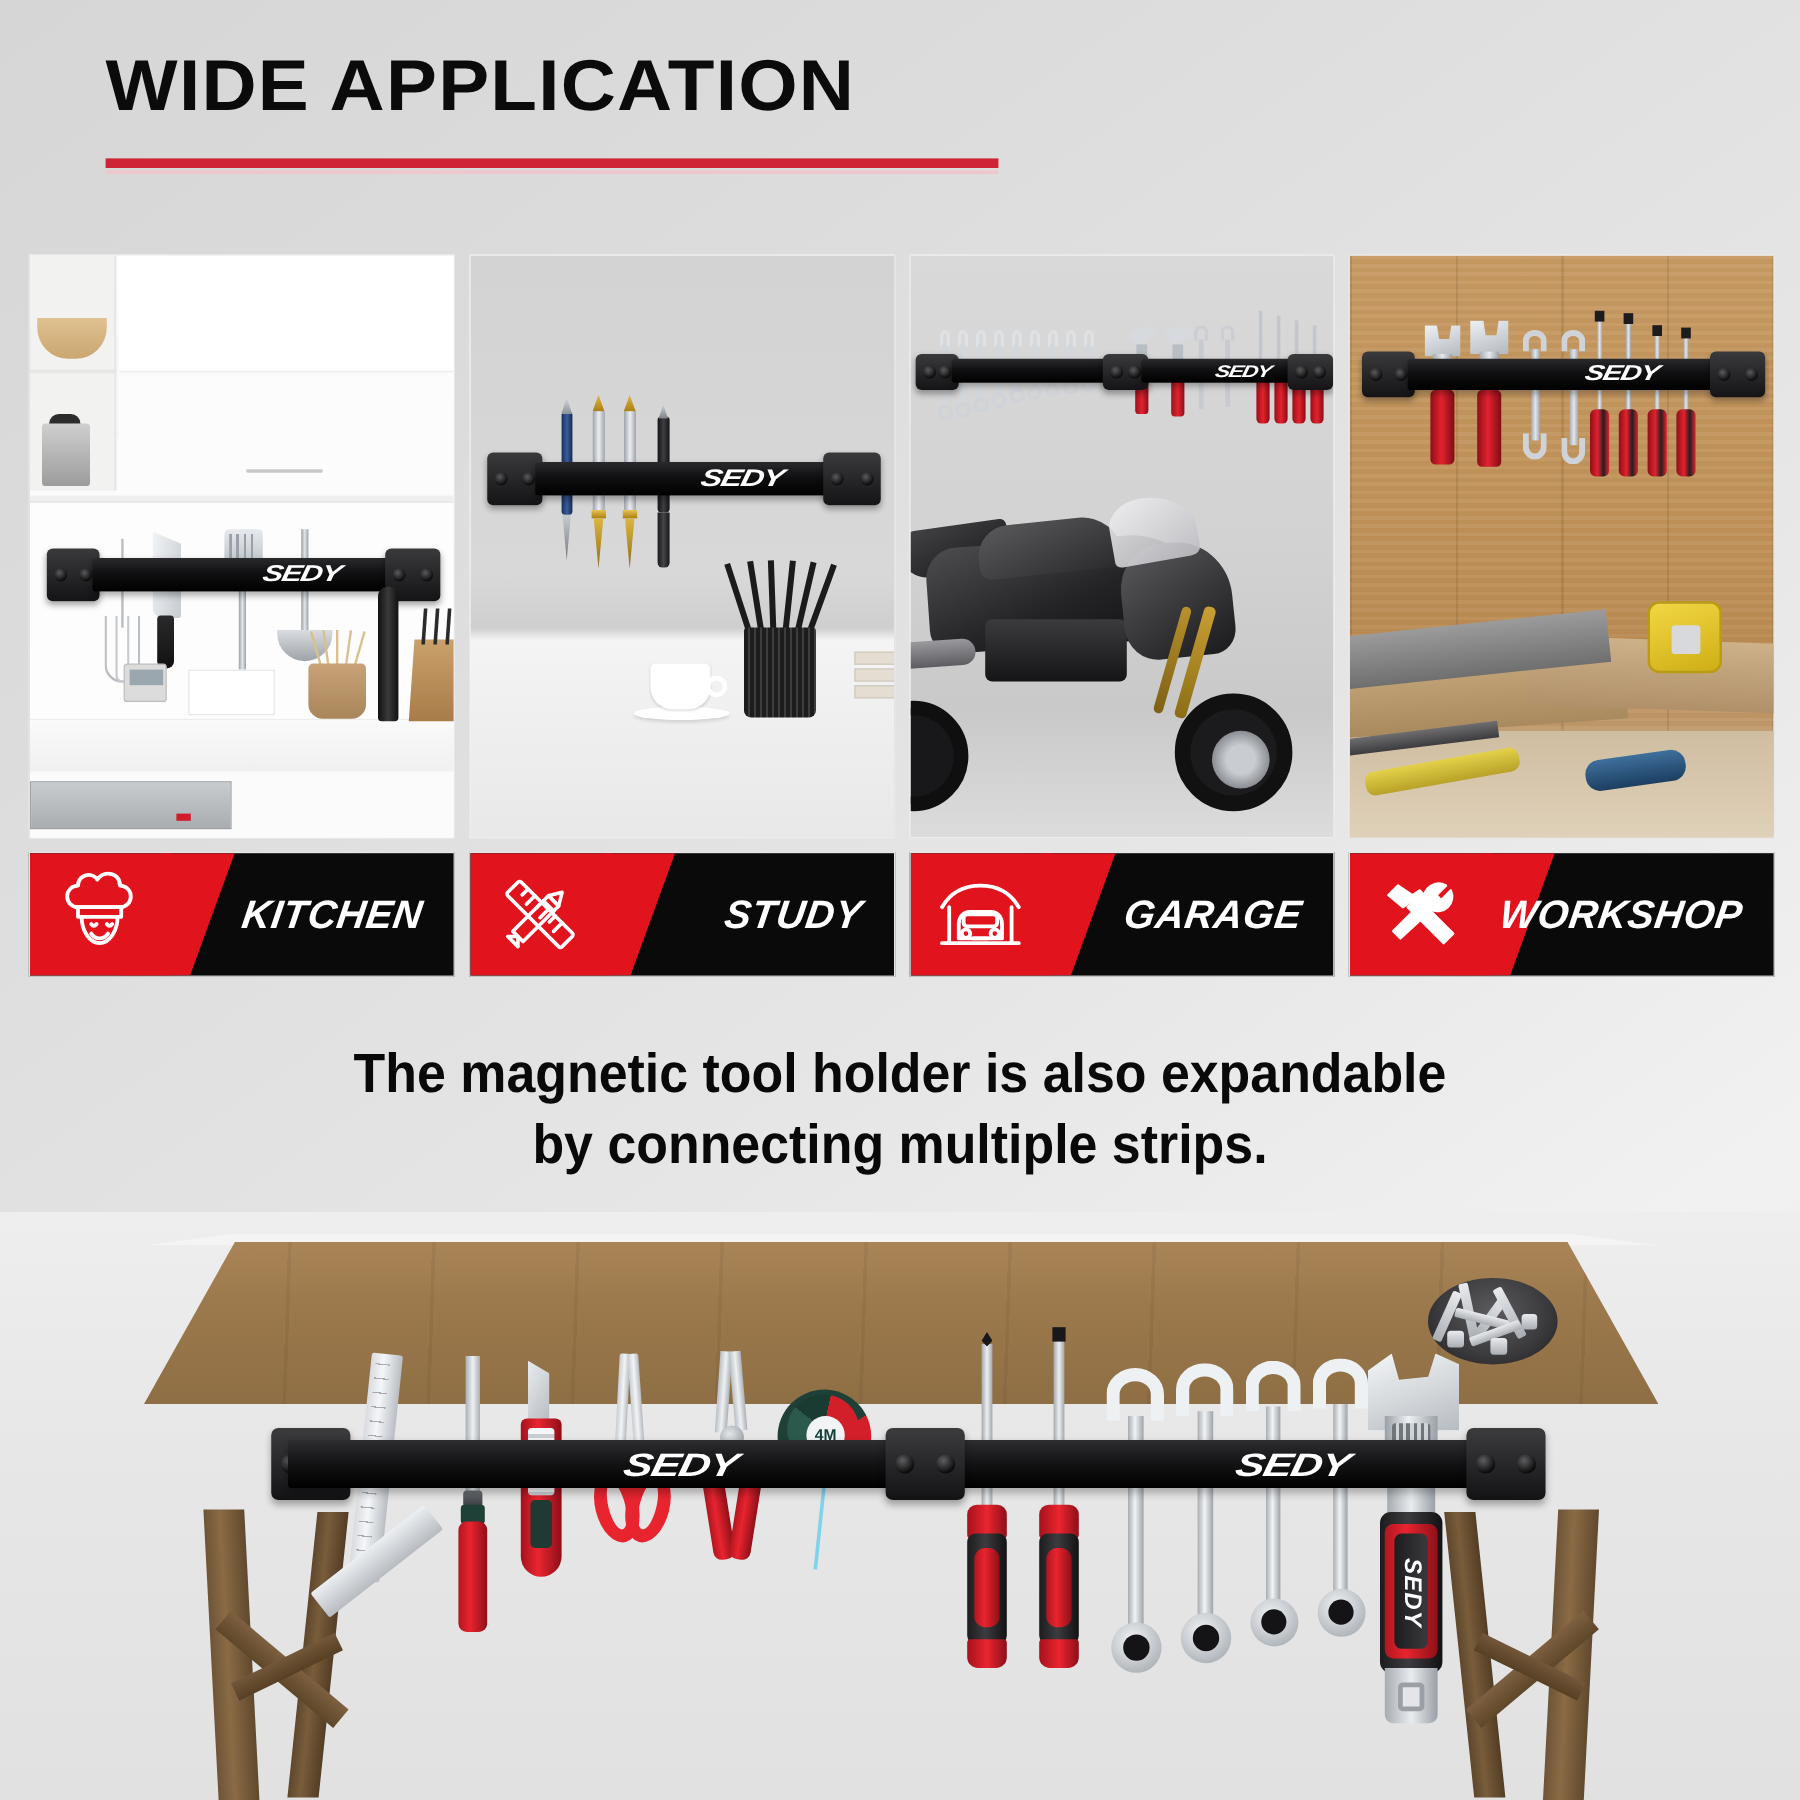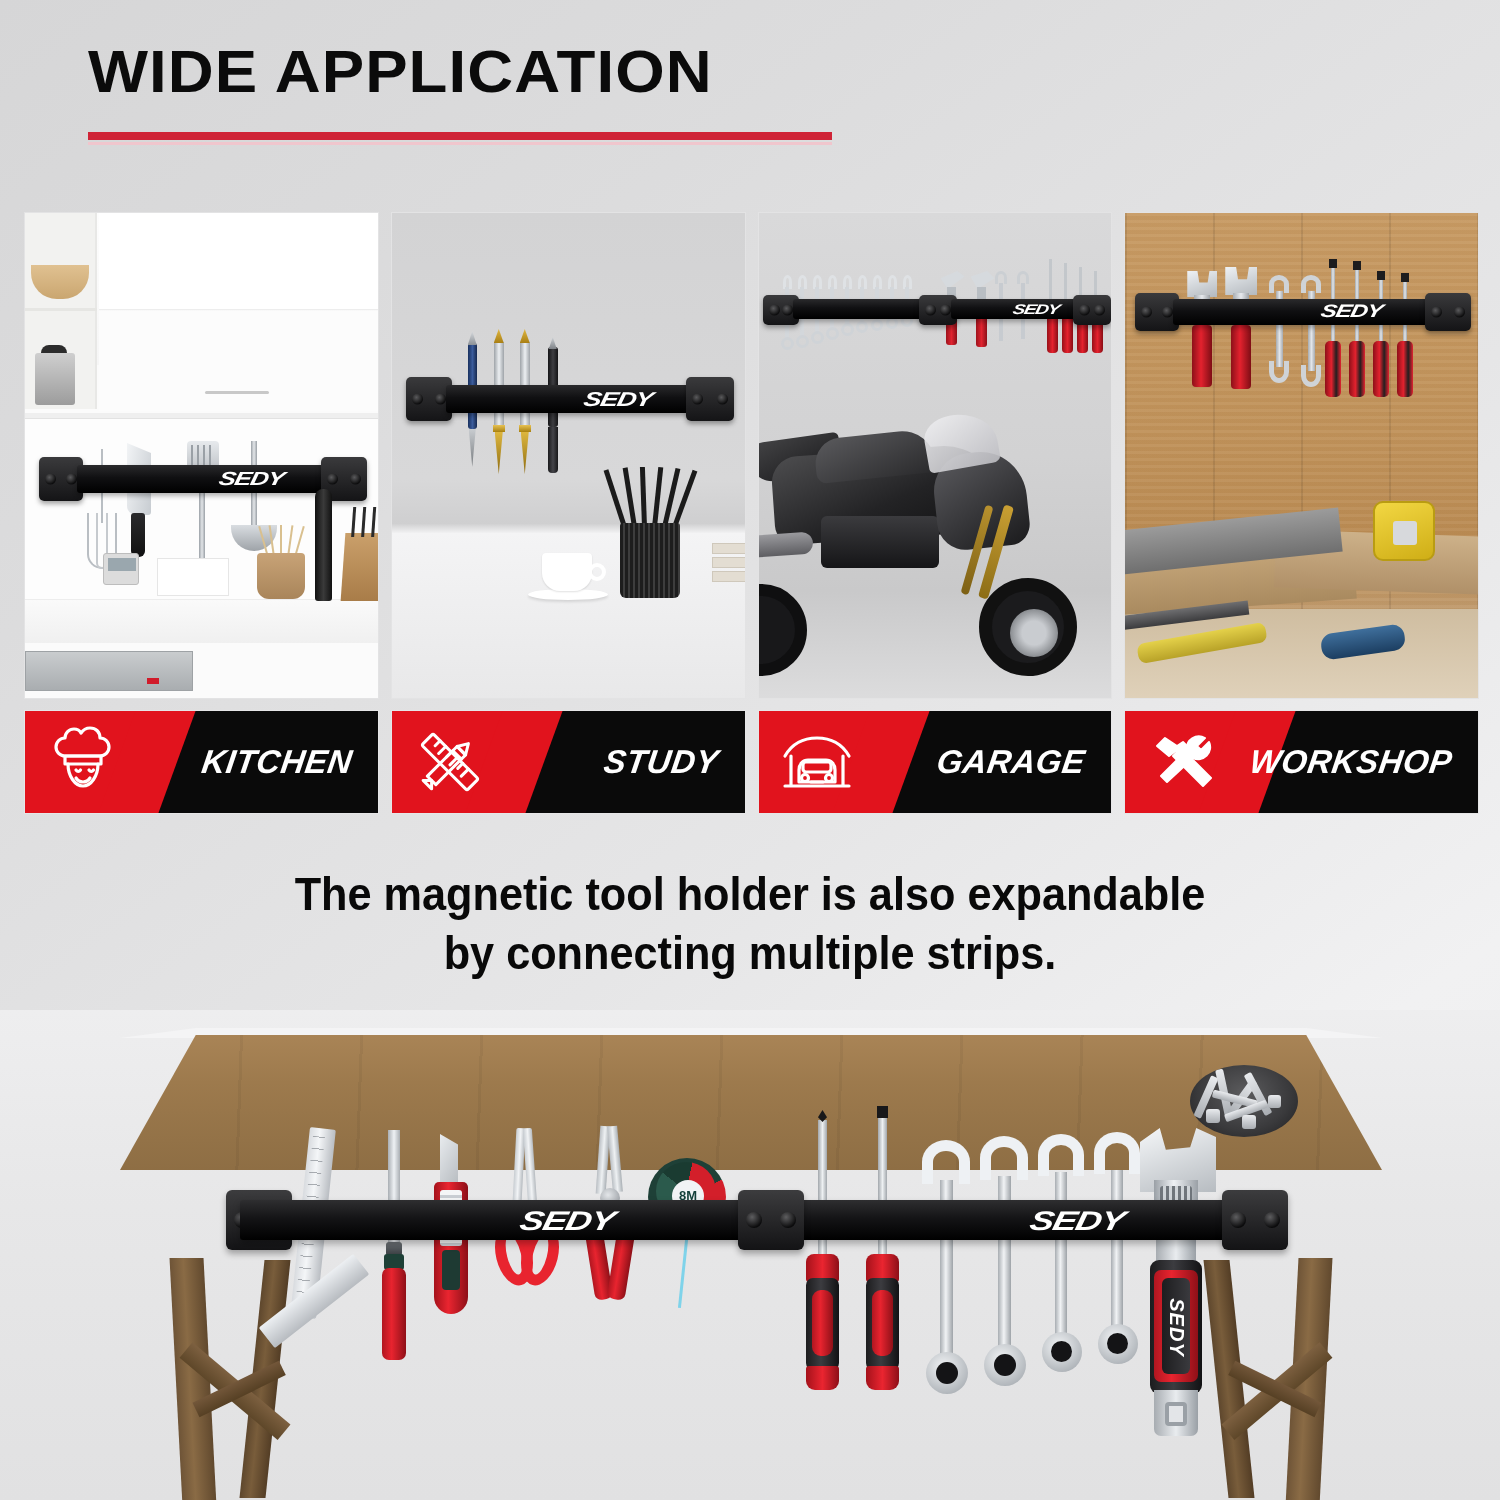--- a/index.html
+++ b/index.html
@@ -598,21 +598,21 @@
     <div style="position:absolute;left:22px;top:0;width:10px;height:66px;background:linear-gradient(90deg,#b9bec3,#eef1f3,#aab0b5);transform:rotate(-5deg);"></div>
     <div style="position:absolute;left:12px;top:62px;width:20px;height:20px;border-radius:50%;background:radial-gradient(circle at 40% 35%,#e3e6e9,#8b9096);"></div>
     <div class="grip-red" style="position:absolute;left:0px;top:78px;width:18px;height:96px;transform:rotate(-9deg);"></div>
     <div class="grip-red" style="position:absolute;left:26px;top:78px;width:18px;height:96px;transform:rotate(9deg);"></div>
   </div>
 
   <div class="hang" style="left:648px;top:148px;">
     <div style="width:78px;height:78px;border-radius:50%;background:linear-gradient(150deg,#1e4037 0 52%,#d31f2a 52%);"></div>
     <div style="position:absolute;left:8px;top:4px;width:60px;height:58px;border-radius:50%;background:conic-gradient(from 200deg,#2b5a4c 0 30%,#1a3b31 30% 48%,#d31f2a 48% 100%);"></div>
     <div style="position:absolute;left:24px;top:22px;width:32px;height:32px;border-radius:50%;background:#f1f3f5;display:flex;align-items:center;justify-content:center;"></div>
-    <div style="position:absolute;left:24px;top:30px;width:32px;text-align:center;font-size:13px;font-weight:bold;color:#14403a;">8M</div>
+    <div style="position:absolute;left:24px;top:30px;width:32px;text-align:center;font-size:13px;font-weight:bold;color:#14403a;">4M</div>
     <div style="position:absolute;left:34px;top:72px;width:3px;height:78px;background:#7fd3ea;transform:rotate(6deg);"></div>
   </div>
 
   <div class="hang" style="left:818px;top:110px;">
     <div style="width:9px;height:138px;background:linear-gradient(90deg,#a2a7ac,#edf0f2,#a2a7ac);"></div>
     <div style="position:absolute;left:0px;top:-10px;width:9px;height:12px;background:#18181a;clip-path:polygon(50% 0,100% 60%,50% 100%,0 60%);"></div>
     <div style="position:absolute;left:-12px;top:134px;width:33px;height:28px;background:linear-gradient(90deg,#a5121b,#ea2530,#8d0f18);border-radius:8px 8px 3px 3px;"></div>
     <div class="grip-blk" style="position:absolute;left:-12px;top:158px;width:33px;height:92px;"></div>
     <div class="grip-red" style="position:absolute;left:-6px;top:170px;width:21px;height:66px;border-radius:9px;"></div>
     <div style="position:absolute;left:-12px;top:246px;width:33px;height:24px;background:linear-gradient(90deg,#a5121b,#ea2530,#8d0f18);border-radius:3px 3px 9px 9px;"></div>

